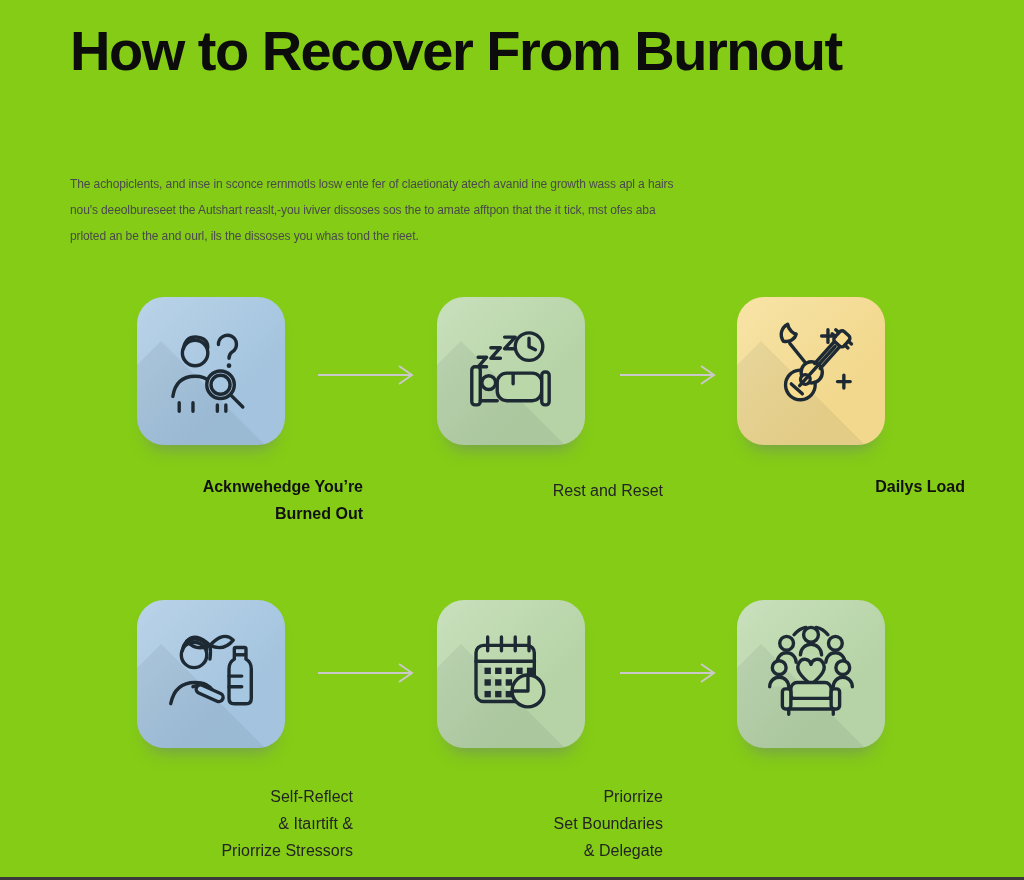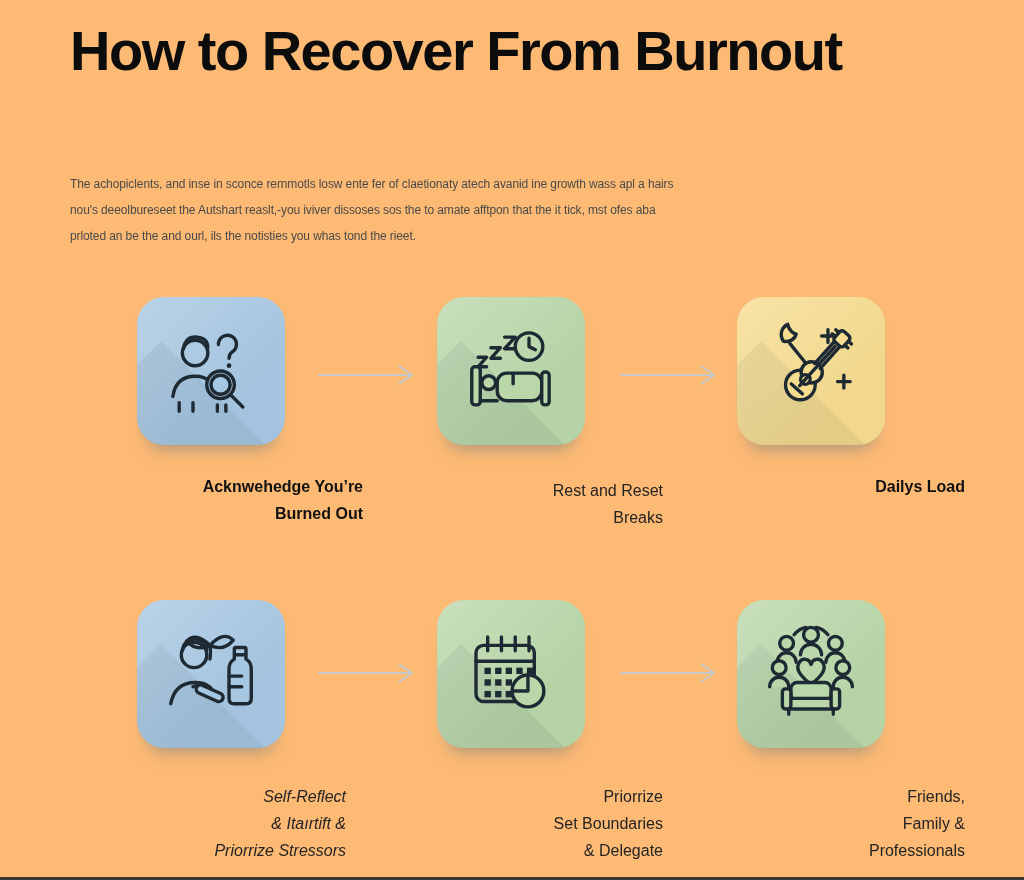--- a/index.html
+++ b/index.html
@@ -1,18 +1,18 @@
 <!DOCTYPE html>
 <html><head>
 <meta charset="utf-8">
 <style>
   html,body { margin:0; padding:0; }
   .canvas {
     position:relative; width:1024px; height:880px;
-    background:#fdba74; overflow:hidden;
+    background:#84cc16; overflow:hidden;
     font-family:"Liberation Sans", sans-serif;
   }
   .title {
     position:absolute; left:70px; top:18px; margin:0;
     font-size:56px; font-weight:bold; letter-spacing:-1.5px;
     white-space:nowrap;
   }
   .intro {
     position:absolute; left:70px; top:162px; width:910px;
     font-size:12px; line-height:26px; letter-spacing:-0.1px;margin-top:9px;
@@ -48,36 +48,36 @@
   .a3 { left:316px; top:661px; }
   .a4 { left:618px; top:661px; }
   .label {
     position:absolute; width:304px; text-align:right;
     font-size:16px; line-height:27px; color:#242424;
   }
   .label.bold { font-weight:bold; color:#111; }
   .l1 { left:59px;  top:473px; }
   .l2 { left:359px; top:477px; }
   .l3 { left:661px; top:473px; }
-  .l4 { left:42px;  top:783px;font-style:italic; }
+  .l4 { left:49px;  top:783px; }
   .l5 { left:359px; top:783px; }
   .l6 { left:661px; top:783px; }
   .bottom-rule { position:absolute; left:0; bottom:0; width:100%; height:3px; }
 </style>
 </head>
 <body>
 
 <div class="canvas">
 
   <h1 class="title" style="color: rgb(12, 12, 12);">How to Recover From Burnout</h1>
 
   <div class="intro" style="color: rgb(74, 74, 74);">
     <div>The achopiclents, and inse in sconce rernmotls losw ente fer of claetionaty atech avanid ine growth wass apl a hairs</div>
     <div>nou's deeolbureseet the Autshart reaslt,-you iviver dissoses sos the to amate afftpon that the it tick, mst ofes aba</div>
-    <div>prloted an be the and ourl, ils the notisties you whas tond the rieet.</div>
+    <div>prloted an be the and ourl, ils the dissoses you whas tond the rieet.</div>
   </div>
 
   <div class="tile t1" style="background-color: rgb(166, 199, 226); --tile: #a6c7e2;">
     <div class="tile-shadow"></div>
     <svg class="icon" viewBox="0 0 100 100" style="color: rgb(30, 42, 51);">
       <circle cx="35" cy="33" r="12"></circle>
       <path d="M24 29 q2 -12 13 -11 q10 1 10 10"></path>
       <path d="M14 74 q3 -19 21 -19 q9 0 14 5"></path>
       <path d="M20 80 v8 M33 80 v8 M56 82 v6 M64 82 v6"></path>
       <path d="M57 25 a8.5 8.5 0 1 1 13 7 q-3 2 -3 6"></path>
@@ -211,37 +211,31 @@
     <path d="M2 12 H95 M83 3 L96 12 L83 21" stroke="currentColor" stroke-width="2" fill="none"></path>
   </svg>
 
   <div class="label bold l1">
     <div>Acknwehedge You’re</div>
     <div>Burned Out</div>
     <div></div>
   </div>
   <div class="label l2">
     <div>Rest and Reset</div>
-    <div>Breaks</div>
     <div></div>
   </div>
   <div class="label bold l3">
     <div>Dailys Load</div>
     <div></div>
   </div>
   <div class="label l4">
     <div>Self-Reflect</div>
     <div>&amp; Itaırtift &amp;</div>
     <div>Priorrize Stressors</div>
   </div>
   <div class="label l5">
     <div>Priorrize</div>
     <div>Set Boundaries</div>
     <div>&amp; Delegate</div>
   </div>
-  <div class="label l6">
-    <div>Friends,</div>
-    <div>Family &amp;</div>
-    <div>Professionals</div>
-  </div>
 
   <div class="bottom-rule" style="background: rgb(58, 58, 58);"></div>
 </div>
 
 </body></html>

